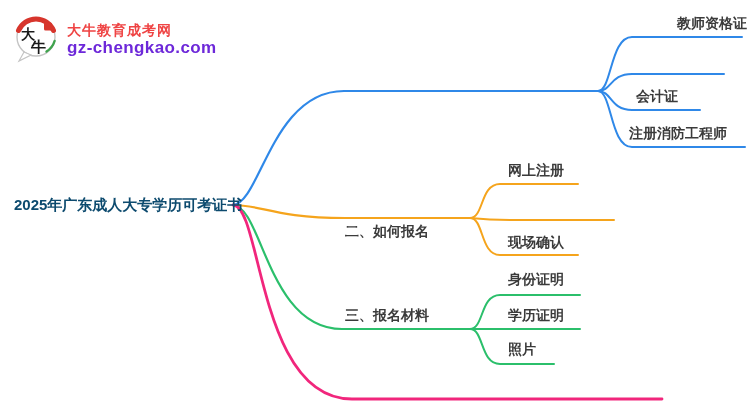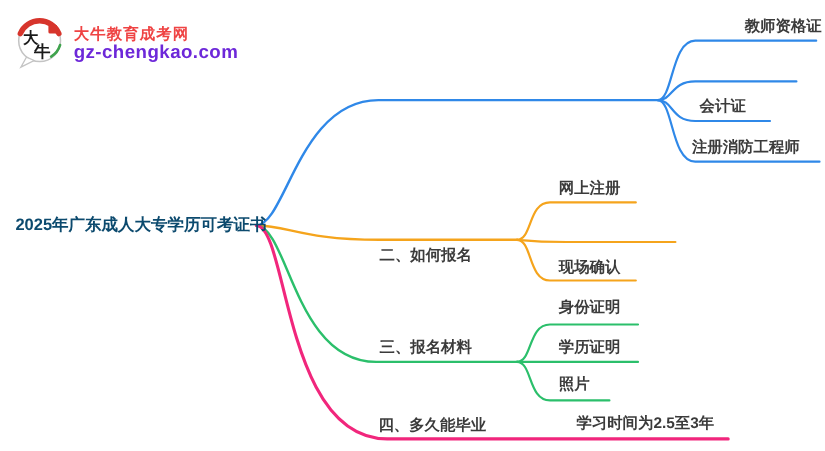--- a/index.html
+++ b/index.html
@@ -85,16 +85,14 @@
 
   <div class="node" style="left:345px;top:196px;margin-top:26px;">二、如何报名</div>
   <div class="node" style="left:508px;top:161px;">网上注册</div>
   <div class="node" style="left:508px;top:233px;">现场确认</div>
 
   <div class="node" style="left:345px;top:306px;">三、报名材料</div>
   <div class="node" style="left:508px;top:270px;">身份证明</div>
   <div class="node" style="left:508px;top:306px;">学历证明</div>
   <div class="node" style="left:508px;top:340px;">照片</div>
 
-  <div class="node" style="left:344px;top:377px;">四、多久能毕业</div>
-  <div class="node" style="left:524px;top:375px;">学习时间为2.5至3年</div>
 
 </div>
 
 </body></html>

